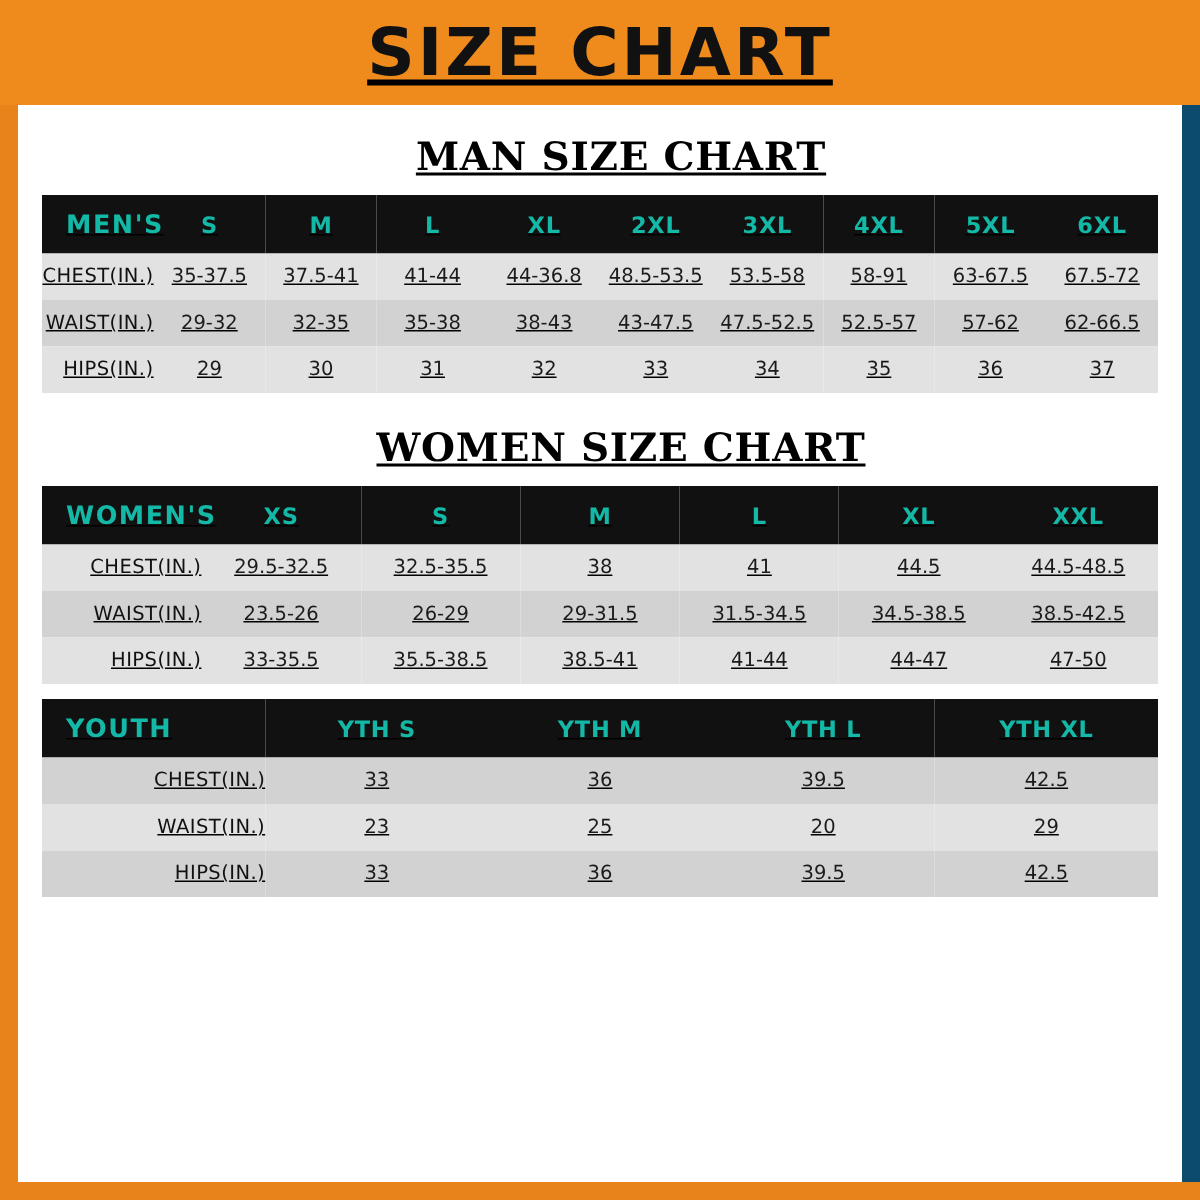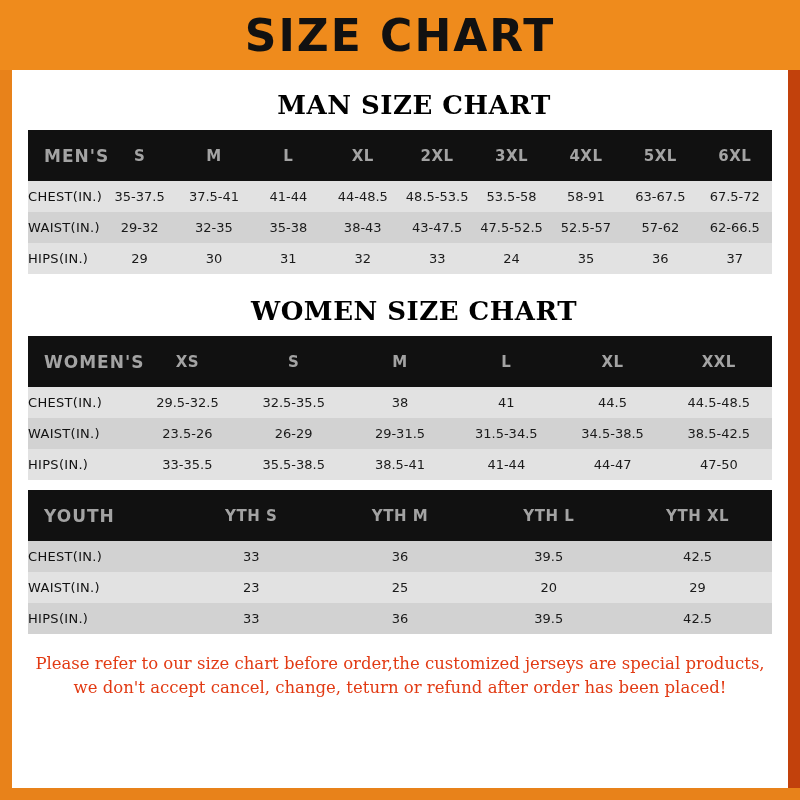--- a/index.html
+++ b/index.html
@@ -13,21 +13,22 @@
     font-family: "DejaVu Sans", sans-serif;
     overflow: hidden;
   }
   .page {
     position: relative;
     width: 800px;
     height: 800px;
     background: #ffffff;
     box-sizing: border-box;
     border-left: 12px solid #e8821a;
-    border-right: 12px solid #c2410c;
+    border-right: 12px solid #0c4a6e;
+    text-decoration: underline;
   }
   .banner {
     height: 70px;
     background: #ef8b1c;
     display: flex;
     align-items: center;
     justify-content: center;
     margin-left: -12px;
     margin-right: -12px;
   }
@@ -60,36 +61,36 @@
   table.chart th, table.chart td {
     text-align: center;
     padding: 0;
     height: 31px;
     font-size: 13px;
     color: #1b1b1b;
     font-family: "DejaVu Sans", sans-serif;
   }
   table.chart thead th {
     background: #111111;
-    color: #a3a3a3;
+    color: #14b8a6;
     font-weight: bold;
     font-size: 15px;
-    height: 51px;
+    height: 39px;
     letter-spacing: 0.5px;
   }
   table.chart thead th.lead {
     text-align: left;
     padding-left: 16px;
     font-size: 17px;
     letter-spacing: 1px;
   }
   table.chart tbody tr.odd td { background: #e2e2e2; }
   table.chart tbody tr.even td { background: #d2d2d2; }
   table.chart tbody td.lead {
-    text-align: left;
+    text-align: right;
     font-size: 13px;
     letter-spacing: 0.3px;
     color: #111111;
   }
   .women-table thead th.lead { font-size: 17px; }
   .youth-table thead th { font-size: 15px; }
   .youth-table thead th.lead { font-size: 17px; }
   .youth-table th, .youth-table td { height: 34px; }
   .women-table th, .women-table td { height: 32px; }
 
@@ -136,21 +137,21 @@
         <th>5XL</th>
         <th>6XL</th>
       </tr>
     </thead>
     <tbody>
       <tr class="odd">
         <td class="lead">CHEST(IN.)</td>
         <td>35-37.5</td>
         <td>37.5-41</td>
         <td>41-44</td>
-        <td>44-48.5</td>
+        <td>44-36.8</td>
         <td>48.5-53.5</td>
         <td>53.5-58</td>
         <td>58-91</td>
         <td>63-67.5</td>
         <td>67.5-72</td>
       </tr>
       <tr class="even">
         <td class="lead">WAIST(IN.)</td>
         <td>29-32</td>
         <td>32-35</td>
@@ -162,21 +163,21 @@
         <td>57-62</td>
         <td>62-66.5</td>
       </tr>
       <tr class="odd">
         <td class="lead">HIPS(IN.)</td>
         <td>29</td>
         <td>30</td>
         <td>31</td>
         <td>32</td>
         <td>33</td>
-        <td>24</td>
+        <td>34</td>
         <td>35</td>
         <td>36</td>
         <td>37</td>
       </tr>
     </tbody>
   </table>
 
   <div class="section-title t-women">WOMEN SIZE CHART</div>
   <table class="chart women-table">
     <thead>
@@ -249,19 +250,15 @@
       <tr class="even">
         <td class="lead">HIPS(IN.)</td>
         <td>33</td>
         <td>36</td>
         <td>39.5</td>
         <td>42.5</td>
       </tr>
     </tbody>
   </table>
 
-  <div class="footnote">
-    <div>Please refer to our size chart before order,the customized jerseys are special products,</div>
-    <div>we don't accept cancel, change, teturn or refund after order has been placed!</div>
-  </div>
 
   <div class="bottom-bar"></div>
 </div>
 
 </body></html>

